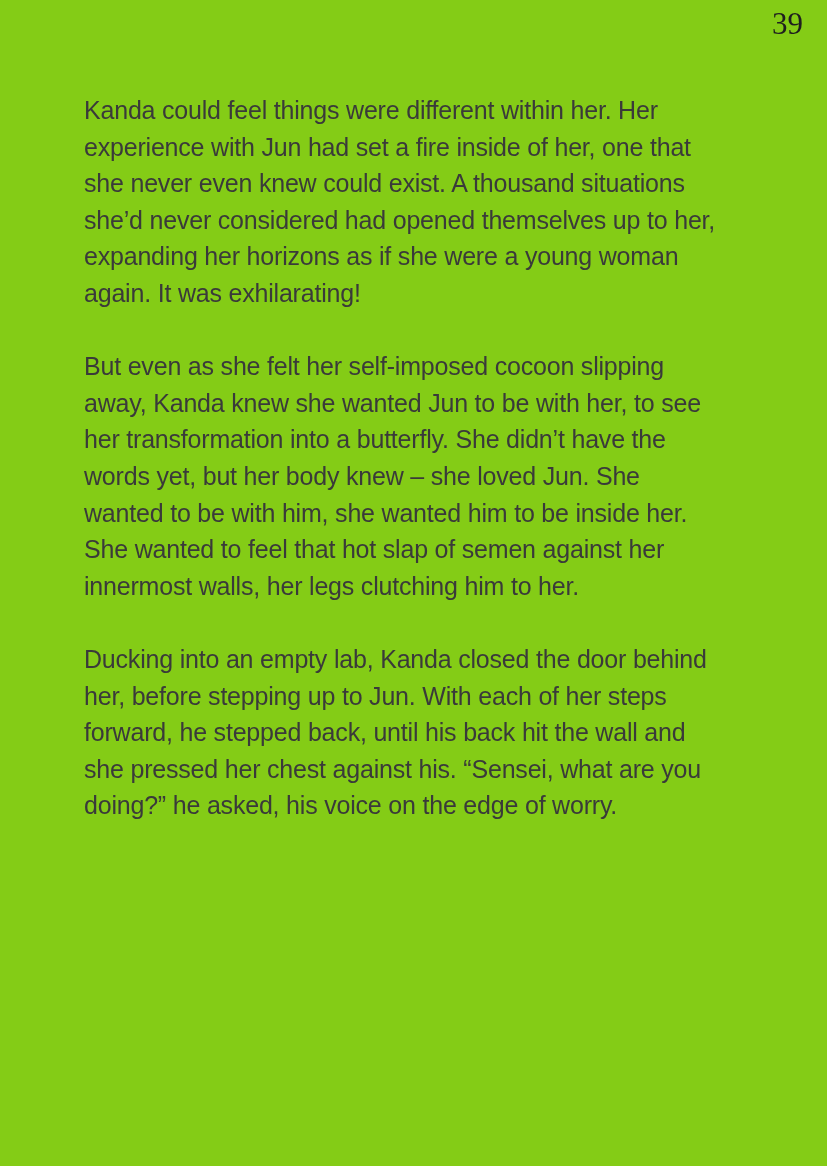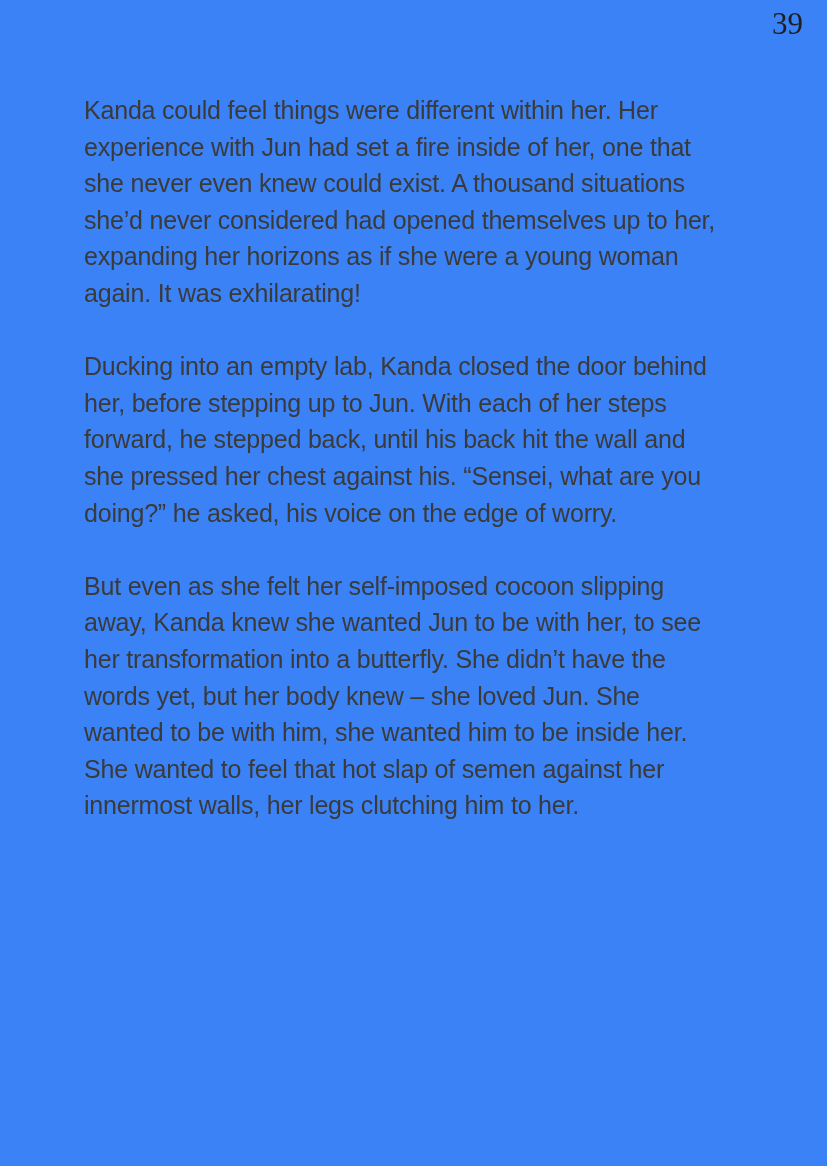--- a/index.html
+++ b/index.html
@@ -4,21 +4,21 @@
 <style>
   html, body {
     margin: 0;
     padding: 0;
     background: #ffffff;
   }
   .page {
     position: relative;
     width: 827px;
     height: 1166px;
-    background: #3b82f6;
+    background: #84cc16;
     overflow: hidden;
   }
   .page-number {
     position: absolute;
     top: 6px;
     right: 24px;
     font-family: "Liberation Serif", serif;
     font-size: 31px;
     color: #1f1f1f;
   }
@@ -38,16 +38,16 @@
     margin: 0 0 36.6px 0;
   }
 </style>
 </head>
 <body>
 
 <div class="page">
   <div class="page-number">39</div>
   <div class="content">
     <p>Kanda could feel things were different within her. Her experience with Jun had set a fire inside of her, one that she never even knew could exist. A thousand situations she’d never considered had opened themselves up to her, expanding her horizons as if she were a young woman again. It was exhilarating!</p>
+    <p>But even as she felt her self-imposed cocoon slipping away, Kanda knew she wanted Jun to be with her, to see her transformation into a butterfly. She didn’t have the words yet, but her body knew – she loved Jun. She wanted to be with him, she wanted him to be inside her. She wanted to feel that hot slap of semen against her innermost walls, her legs clutching him to her.</p>
     <p>Ducking into an empty lab, Kanda closed the door behind her, before stepping up to Jun. With each of her steps forward, he stepped back, until his back hit the wall and she pressed her chest against his. “Sensei, what are you doing?” he asked, his voice on the edge of worry.</p>
-    <p>But even as she felt her self-imposed cocoon slipping away, Kanda knew she wanted Jun to be with her, to see her transformation into a butterfly. She didn’t have the words yet, but her body knew – she loved Jun. She wanted to be with him, she wanted him to be inside her. She wanted to feel that hot slap of semen against her innermost walls, her legs clutching him to her.</p>
   </div>
 </div>
 
 </body></html>

